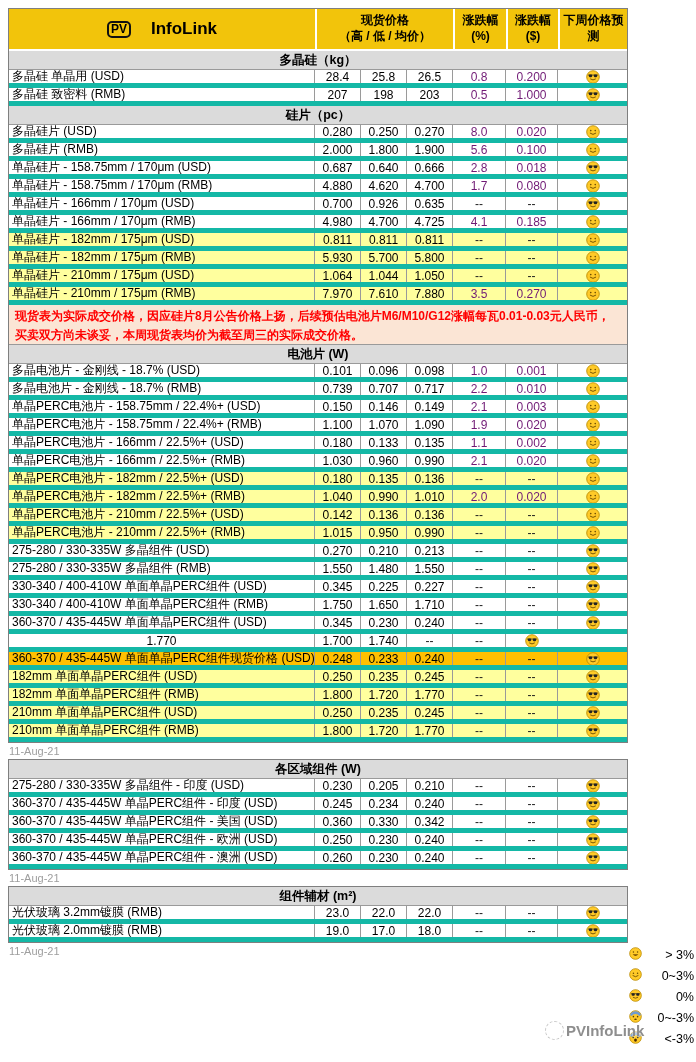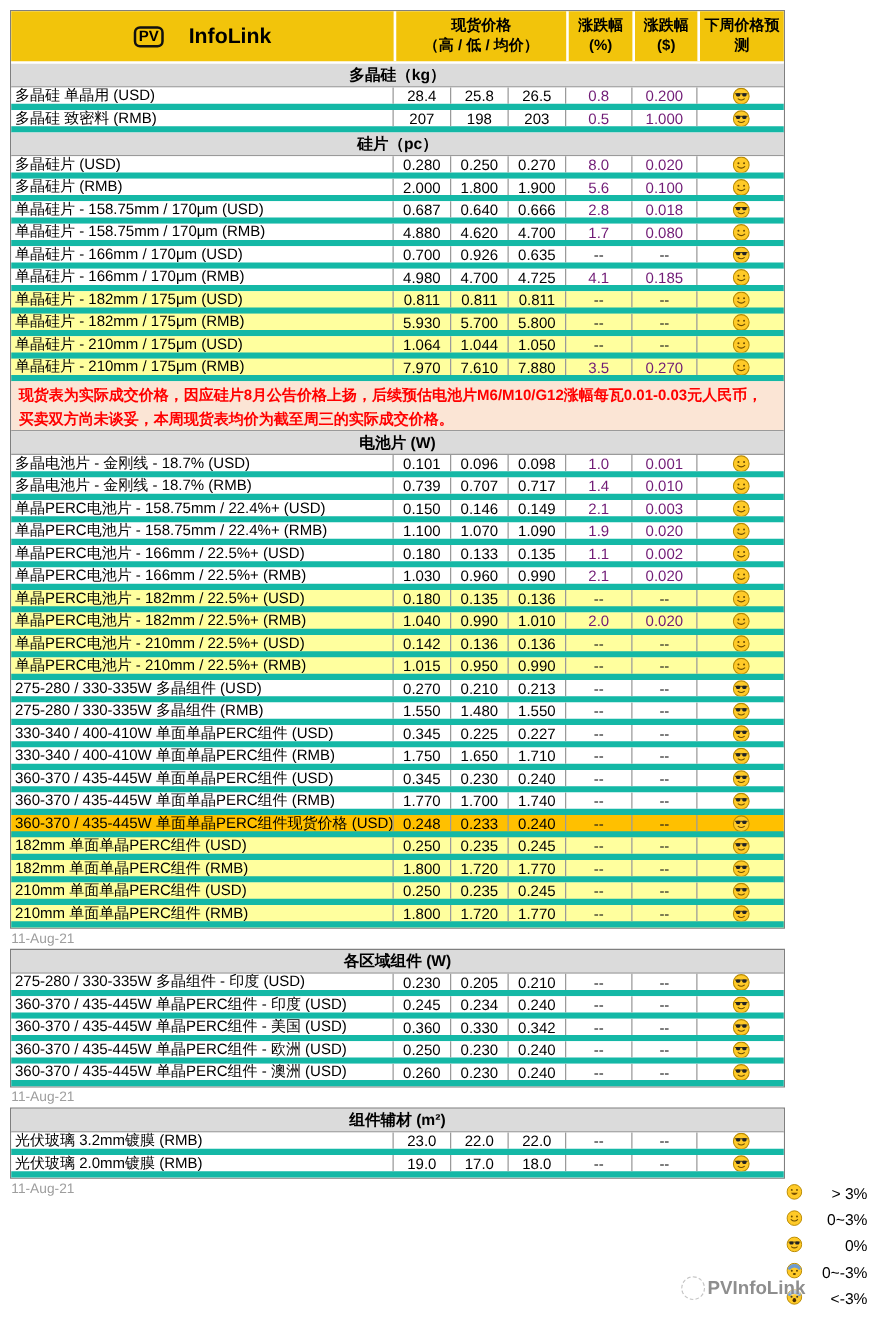--- a/index.html
+++ b/index.html
@@ -291,21 +291,21 @@
             <circle cx="13.2" cy="8" r="1.15" fill="#6b4b00"></circle>
             <path d="M6 11.8 Q10 15.4 14 11.8" stroke="#6b4b00" stroke-width="1.3" fill="none" stroke-linecap="round"></path>
           </svg>
         </div>
       </div>
       <div class="row">
         <div class="c name">多晶电池片 - 金刚线 - 18.7% (RMB)</div>
         <div class="c num">0.739</div>
         <div class="c num">0.707</div>
         <div class="c num">0.717</div>
-        <div class="c num green">1.4</div>
+        <div class="c num green">2.2</div>
         <div class="c num green">0.010</div>
         <div class="c emoji-cell">
           <svg viewBox="0 0 20 20" width="14" height="14">
             <circle cx="10" cy="10" r="9" fill="#FFCA28" stroke="#B98A00" stroke-width="1.2"></circle>
             <circle cx="6.8" cy="8" r="1.15" fill="#6b4b00"></circle>
             <circle cx="13.2" cy="8" r="1.15" fill="#6b4b00"></circle>
             <path d="M6 11.8 Q10 15.4 14 11.8" stroke="#6b4b00" stroke-width="1.3" fill="none" stroke-linecap="round"></path>
           </svg>
         </div>
       </div>
@@ -516,21 +516,20 @@
           <svg viewBox="0 0 20 20" width="14" height="14">
             <circle cx="10" cy="10" r="9" fill="#FFCA28" stroke="#B98A00" stroke-width="1.2"></circle>
             <path d="M2.8 7.2 L17.2 7.2" stroke="#222" stroke-width="1"></path>
             <rect x="4" y="6.6" width="4.9" height="3.6" rx="1.5" fill="#222"></rect>
             <rect x="11.1" y="6.6" width="4.9" height="3.6" rx="1.5" fill="#222"></rect>
             <path d="M6.5 13 Q10 15.6 13.5 13" stroke="#6b4b00" stroke-width="1.3" fill="none" stroke-linecap="round"></path>
           </svg>
         </div>
       </div>
       <div class="row">
-        <div class="c name">360-370 / 435-445W 单面单晶PERC组件 (RMB)</div>
         <div class="c num">1.770</div>
         <div class="c num">1.700</div>
         <div class="c num">1.740</div>
         <div class="c num dash">--</div>
         <div class="c num dash">--</div>
         <div class="c emoji-cell">
           <svg viewBox="0 0 20 20" width="14" height="14">
             <circle cx="10" cy="10" r="9" fill="#FFCA28" stroke="#B98A00" stroke-width="1.2"></circle>
             <path d="M2.8 7.2 L17.2 7.2" stroke="#222" stroke-width="1"></path>
             <rect x="4" y="6.6" width="4.9" height="3.6" rx="1.5" fill="#222"></rect>

